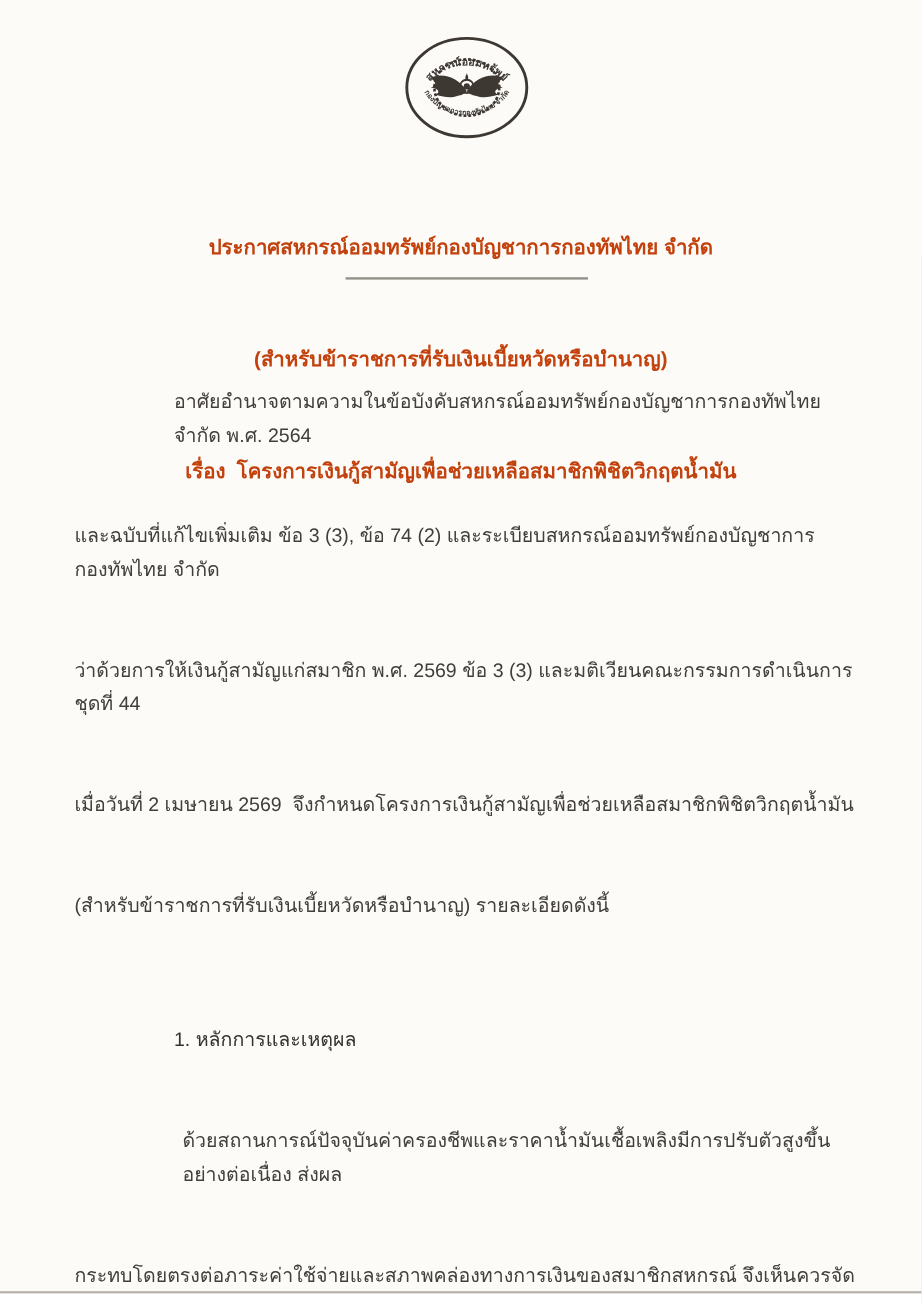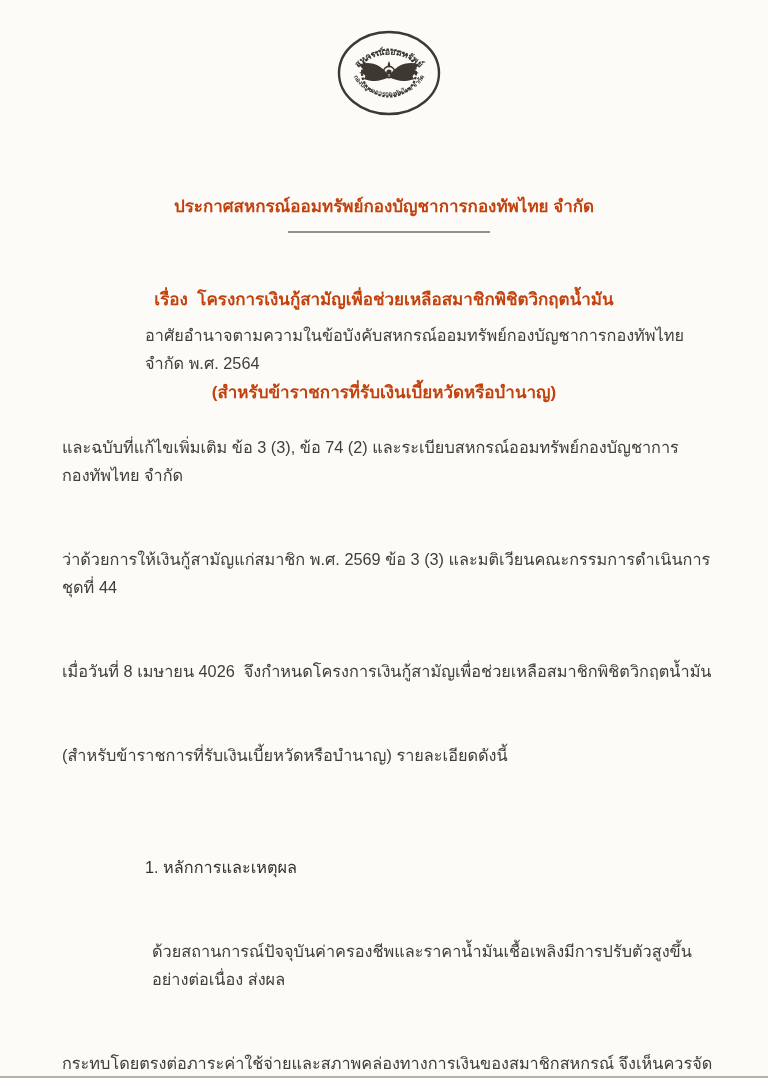--- a/index.html
+++ b/index.html
@@ -51,31 +51,31 @@
         <textPath href="#arcTop" startOffset="50%" text-anchor="middle">สหกรณ์ออมทรัพย์</textPath>
       </text>
       <text font-size="6.2" font-weight="700" fill="#3e3833" font-family="Liberation Sans, DejaVu Sans, sans-serif">
         <textPath href="#arcBottom" startOffset="50%" text-anchor="middle">กองบัญชาการกองทัพไทย จำกัด</textPath>
       </text>
     </svg>
   </div>
 
   <div class="title-block">
     <div>ประกาศสหกรณ์ออมทรัพย์กองบัญชาการกองทัพไทย จำกัด</div>
+    <div>(สำหรับข้าราชการที่รับเงินเบี้ยหวัดหรือบำนาญ)</div>
     <div>เรื่อง  โครงการเงินกู้สามัญเพื่อช่วยเหลือสมาชิกพิชิตวิกฤตน้ำมัน</div>
-    <div>(สำหรับข้าราชการที่รับเงินเบี้ยหวัดหรือบำนาญ)</div>
   </div>
 
   <div class="divider"></div>
 
   <div class="body-text">
     <div class="line ind-a">อาศัยอำนาจตามความในข้อบังคับสหกรณ์ออมทรัพย์กองบัญชาการกองทัพไทย จำกัด พ.ศ. 2564</div>
     <div class="line">และฉบับที่แก้ไขเพิ่มเติม ข้อ 3 (3), ข้อ 74 (2) และระเบียบสหกรณ์ออมทรัพย์กองบัญชาการกองทัพไทย จำกัด</div>
     <div class="line">ว่าด้วยการให้เงินกู้สามัญแก่สมาชิก พ.ศ. 2569 ข้อ 3 (3) และมติเวียนคณะกรรมการดำเนินการ ชุดที่ 44</div>
-    <div class="line">เมื่อวันที่ 8 เมษายน 4026  จึงกำหนดโครงการเงินกู้สามัญเพื่อช่วยเหลือสมาชิกพิชิตวิกฤตน้ำมัน</div>
+    <div class="line">เมื่อวันที่ 2 เมษายน 2569  จึงกำหนดโครงการเงินกู้สามัญเพื่อช่วยเหลือสมาชิกพิชิตวิกฤตน้ำมัน</div>
     <div class="line">(สำหรับข้าราชการที่รับเงินเบี้ยหวัดหรือบำนาญ) รายละเอียดดังนี้</div>
 
     <div class="line ind-a bold">1. หลักการและเหตุผล</div>
     <div class="line ind-b">ด้วยสถานการณ์ปัจจุบันค่าครองชีพและราคาน้ำมันเชื้อเพลิงมีการปรับตัวสูงขึ้นอย่างต่อเนื่อง ส่งผล</div>
     <div class="line">กระทบโดยตรงต่อภาระค่าใช้จ่ายและสภาพคล่องทางการเงินของสมาชิกสหกรณ์ จึงเห็นควรจัดทำโครงการเงินกู้</div>
     
 
     
     
     

